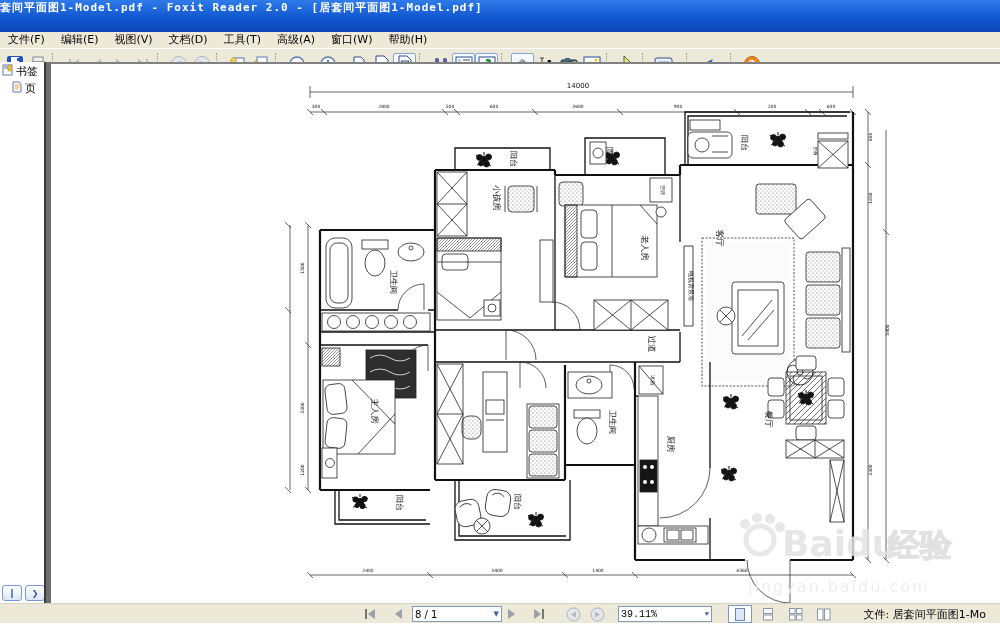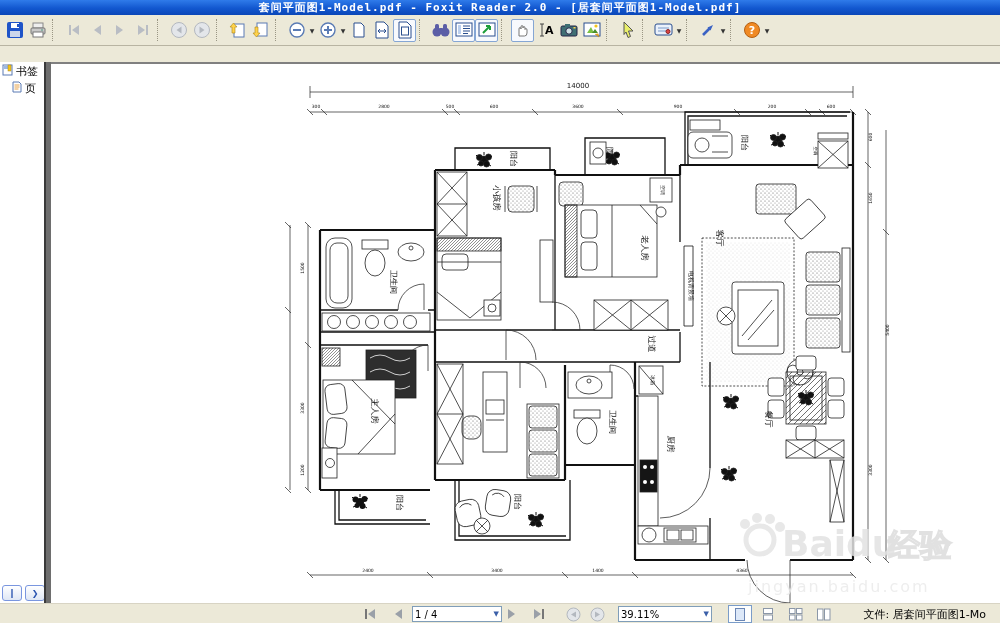--- a/index.html
+++ b/index.html
@@ -1,18 +1,18 @@
 <!DOCTYPE html>
 <html><head>
 <meta charset="utf-8">
 <style>
   html,body{margin:0;padding:0;background:#9b9b9b;}
   .app{position:relative;width:1000px;height:624px;background:#ece9d8;font-family:"DejaVu Sans",sans-serif;overflow:hidden;}
-  .titlebar{height:15px;background:linear-gradient(180deg,#2f7bea 0%,#1257cf 55%,#0a46b8 100%);color:#fff;
-    font:bold 11px/15px "DejaVu Sans Mono",monospace;padding-left:0;white-space:nowrap;overflow:hidden;letter-spacing:1px;text-align:center;}
+  .titlebar{height:32px;background:linear-gradient(180deg,#2f7bea 0%,#1257cf 55%,#0a46b8 100%);color:#fff;
+    font:bold 11px/15px "DejaVu Sans Mono",monospace;padding-left:0;white-space:nowrap;overflow:hidden;letter-spacing:1px;}
   .menubar{height:16px;display:flex;background:#ece9d8;border-bottom:1px solid #fff;font-size:11px;line-height:16px;}
   .menubar .mi{padding:0 8px;cursor:default;}
   .toolbar{height:30px;display:flex;align-items:center;background:#ece9d8;border-bottom:1px solid #b8b4a2;padding-left:3px;}
   .tb{width:23px;height:23px;display:flex;align-items:center;justify-content:center;flex:0 0 auto;}
   .tb.active{border:1px solid #85a6d4;background:#f7f9fd;border-radius:2px;width:21px;height:21px;}
   .dd{width:8px;height:23px;display:flex;align-items:center;justify-content:center;font-size:6px;color:#333;flex:0 0 auto;}
   .sep{width:6px;height:22px;border-left:1px dotted #9a9684;margin:0 3px;flex:0 0 auto;}
   .sidebar{position:absolute;left:0;top:62px;width:44px;bottom:20px;background:#fff;border-right:1px solid #aaa;}
   .sbitem{display:flex;gap:2px;font-size:11px;color:#000;padding:2px 0 0 2px;white-space:nowrap;}
   .sbitem.pg{padding-left:11px;}
@@ -32,20 +32,30 @@
 </style>
 </head>
 <body>
 
 <div class="app">
 
   <div class="titlebar">
     <span>套间平面图1-Model.pdf - Foxit Reader 2.0 - [居套间平面图1-Model.pdf]</span>
   </div>
 
+  <div class="menubar">
+    <span class="mi">文件(F)</span>
+    <span class="mi">编辑(E)</span>
+    <span class="mi">视图(V)</span>
+    <span class="mi">文档(D)</span>
+    <span class="mi">工具(T)</span>
+    <span class="mi">高级(A)</span>
+    <span class="mi">窗口(W)</span>
+    <span class="mi">帮助(H)</span>
+  </div>
 
   <div class="toolbar">
     <div class="tb">
       <svg width="18" height="18">
           <rect x="1" y="1" width="16" height="16" rx="2" fill="#1f54c8"></rect>
           <rect x="5" y="2" width="8" height="5" fill="#fff"></rect>
           <rect x="11" y="3" width="2" height="3" fill="#1f54c8"></rect>
           <rect x="4" y="10" width="10" height="6" fill="#ccd6ea"></rect>
         </svg>
     </div>
@@ -516,21 +526,21 @@
           <rect x="1" y="1" width="2" height="10" fill="#777"></rect>
           <polygon points="11,1 4,6 11,11" fill="#9aa0a8"></polygon>
         </svg>
     </div>
     <div class="sb-abs" style="left:392px;">
       <svg width="12" height="12">
           <polygon points="10,1 3,6 10,11" fill="#9aa0a8"></polygon>
         </svg>
     </div>
     <div class="sb-abs field" style="left:412px;width:84px;">
-      <span>1 / 4</span>
+      <span>8 / 1</span>
       <span class="caret">▼</span>
     </div>
     <div class="sb-abs" style="left:506px;">
       <svg width="12" height="12">
           <polygon points="2,1 9,6 2,11" fill="#9aa0a8"></polygon>
         </svg>
     </div>
     <div class="sb-abs" style="left:532px;">
       <svg width="14" height="12">
           <polygon points="2,1 9,6 2,11" fill="#9aa0a8"></polygon>
@@ -542,21 +552,21 @@
           <circle cx="7.5" cy="7.5" r="6.5" fill="#e3e6ea" stroke="#b3b8bf"></circle>
           <polygon points="10,4.5 5,7.5 10,10.5" fill="#b3b8bf"></polygon>
         </svg>
     </div>
     <div class="sb-abs" style="left:590px;">
       <svg width="15" height="15">
           <circle cx="7.5" cy="7.5" r="6.5" fill="#e3e6ea" stroke="#b3b8bf"></circle>
           <polygon points="5,4.5 10,7.5 5,10.5" fill="#b3b8bf"></polygon>
         </svg>
     </div>
-    <div class="sb-abs field" style="left:618px;width:88px;">
+    <div class="sb-abs field" style="left:618px;width:88px;font-family:Liberation Mono, monospace;">
       <span>39.11%</span>
       <span class="caret">▼</span>
     </div>
     <div class="sb-abs" style="left:728px;">
       <div class="lbtn active">
         <svg width="12" height="13">
             <rect x="1.5" y="0.5" width="9" height="12" fill="#dce8f8" stroke="#6b86b4"></rect>
           </svg>
       </div>
       <div class="lbtn">

